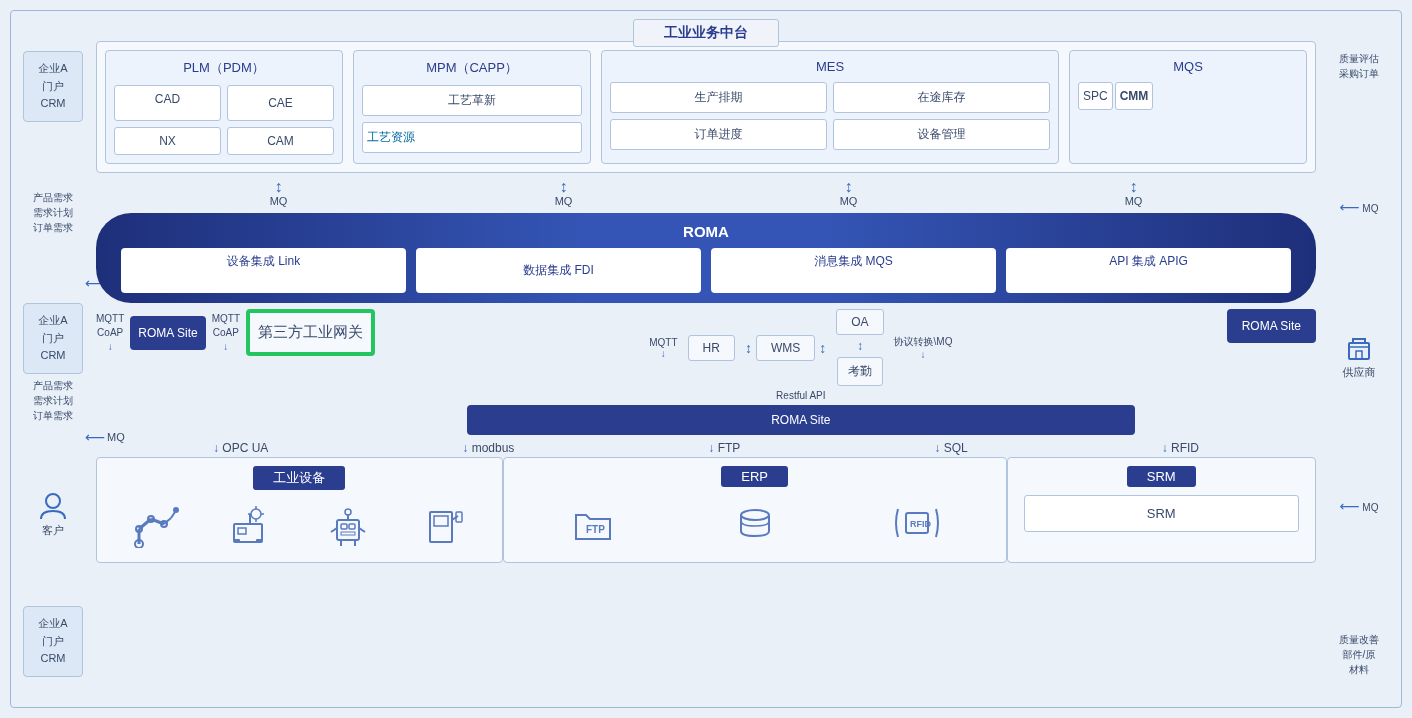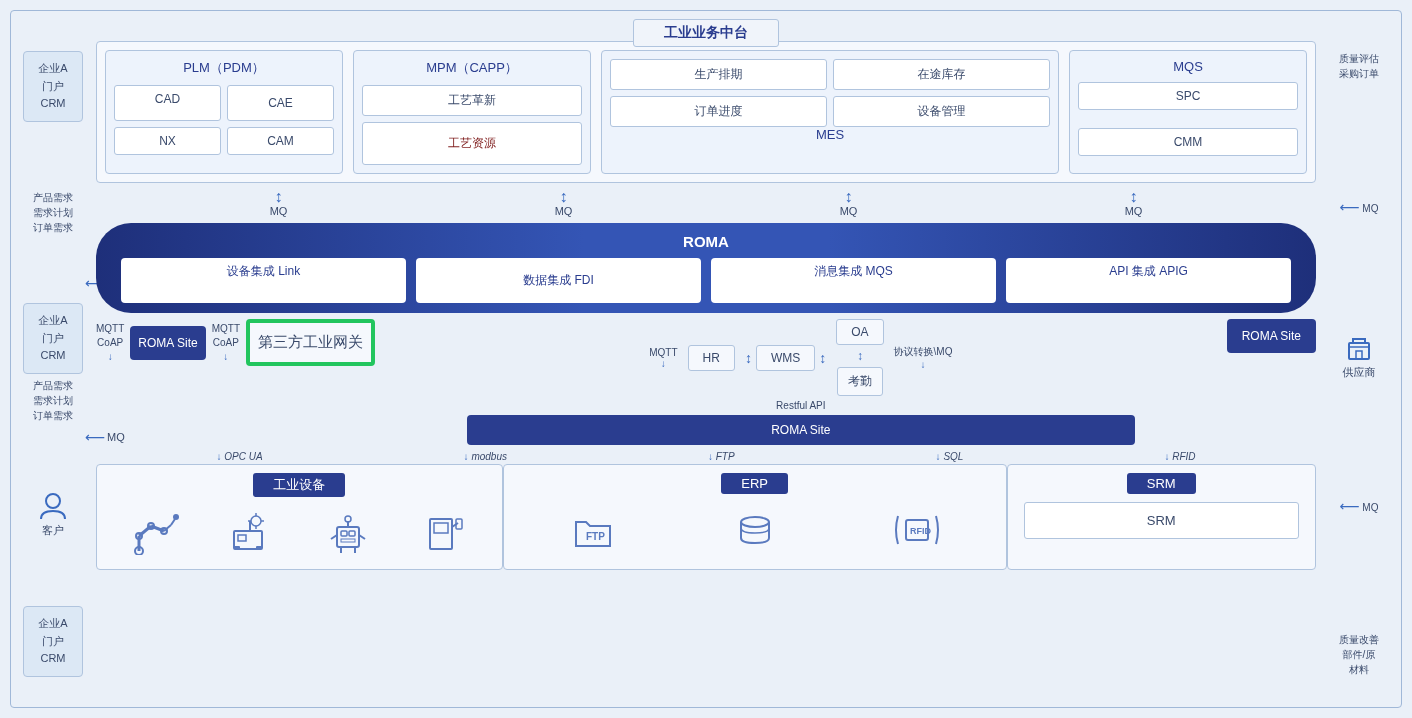--- a/index.html
+++ b/index.html
@@ -107,39 +107,39 @@
               <div style="border:1px solid #b0c4de; border-radius:3px; background:white; text-align:center; padding:10px 4px; font-size:12px; color:#3a4a6b;">CAE</div>
               <div style="border:1px solid #b0c4de; border-radius:3px; background:white; text-align:center; padding:6px 4px; font-size:12px; color:#3a4a6b;">NX</div>
               <div style="border:1px solid #b0c4de; border-radius:3px; background:white; text-align:center; padding:6px 4px; font-size:12px; color:#3a4a6b;">CAM</div>
             </div>
           </div>
 
           <div style="flex:1; border:1px solid #b0c4de; border-radius:4px; background:#edf3fc; padding:8px;">
             <div style="text-align:center; font-size:13px; color:#2a3d8f; font-weight:500; margin-bottom:8px;">MPM（CAPP）</div>
             <div style="display:flex; flex-direction:column; gap:6px;">
               <div style="border:1px solid #b0c4de; border-radius:3px; background:white; text-align:center; padding:6px 4px; font-size:12px; color:#3a4a6b;">工艺革新</div>
-              <div style="border:1px solid #b0c4de; border-radius:3px; background:white; text-align:center; padding:12px 4px; font-size:12px; color:#7f1d1d;">工艺资源</div>
+              <div style="border:1px solid #b0c4de; border-radius:3px; background:white; padding:6px 4px; font-size:12px; color:#0369a1;">工艺资源</div>
             </div>
           </div>
 
           <div style="flex:2; border:1px solid #b0c4de; border-radius:4px; background:#edf3fc; padding:8px;">
+            <div style="text-align:center; font-size:13px; color:#2a3d8f; font-weight:500; margin-bottom:8px;">MES</div>
             <div style="display:grid; grid-template-columns:1fr 1fr; gap:6px;">
               <div style="border:1px solid #b0c4de; border-radius:3px; background:white; text-align:center; padding:6px 4px; font-size:12px; color:#3a4a6b;">生产排期</div>
               <div style="border:1px solid #b0c4de; border-radius:3px; background:white; text-align:center; padding:6px 4px; font-size:12px; color:#3a4a6b;">在途库存</div>
               <div style="border:1px solid #b0c4de; border-radius:3px; background:white; text-align:center; padding:6px 4px; font-size:12px; color:#3a4a6b;">订单进度</div>
               <div style="border:1px solid #b0c4de; border-radius:3px; background:white; text-align:center; padding:6px 4px; font-size:12px; color:#3a4a6b;">设备管理</div>
             </div>
-            <div style="text-align:center; font-size:13px; color:#2a3d8f; font-weight:500; margin-bottom:8px;">MES</div>
           </div>
 
           <div style="flex:1; border:1px solid #b0c4de; border-radius:4px; background:#edf3fc; padding:8px;">
             <div style="text-align:center; font-size:13px; color:#2a3d8f; font-weight:500; margin-bottom:8px;">MQS</div>
-            <div style="display:flex; flex-direction:column; gap:18px;">
+            <div style="display:flex; flex-direction:row; gap:2px;">
               <div style="border:1px solid #b0c4de; border-radius:3px; background:white; text-align:center; padding:6px 4px; font-size:12px; color:#3a4a6b;">SPC</div>
-              <div style="border:1px solid #b0c4de; border-radius:3px; background:white; text-align:center; padding:6px 4px; font-size:12px; color:#3a4a6b;">CMM</div>
+              <div style="border:1px solid #b0c4de; border-radius:3px; background:white; text-align:center; padding:6px 4px; font-size:12px; color:#3a4a6b;font-weight:bold;">CMM</div>
             </div>
           </div>
         </div>
       </div>
 
       <div style="display:flex; justify-content:space-around; padding:4px 40px;">
         <div style="display:flex; flex-direction:column; align-items:center; font-size:11px; color:#3a4a6b;">
           <span style="color:#3a6abf; font-size:16px; line-height:1;">↕</span>
           <span>MQ</span>
         </div>
@@ -194,21 +194,21 @@
           </div>
           <div style="font-size:10px; color:#3a4a6b; text-align:center;">Restful API</div>
           <div style="background:#2a3d8f; border-radius:4px; padding:8px 40px; color:white; font-size:12px; text-align:center; font-weight:500; width:80%;">ROMA Site</div>
         </div>
 
         <div style="flex:0 0 auto; display:flex; flex-direction:column; align-items:center; gap:4px;">
           <div style="background:#2a3d8f; border-radius:4px; padding:10px 15px; color:white; font-size:12px; text-align:center; font-weight:500;">ROMA Site</div>
         </div>
       </div>
 
-      <div style="display:flex; justify-content:space-around; padding:2px 20px; font-size:10px; color:#3a4a6b;font-style:italic;">
+      <div style="display:flex; justify-content:space-around; padding:2px 20px; font-size:12px; color:#3a4a6b;">
         <div>
           <span style="color:#3a6abf;">↓</span> <span>OPC UA</span>
         </div>
         <div>
           <span style="color:#3a6abf;">↓</span> <span>modbus</span>
         </div>
         <div>
           <span style="color:#3a6abf;">↓</span> <span>FTP</span>
         </div>
         <div>

